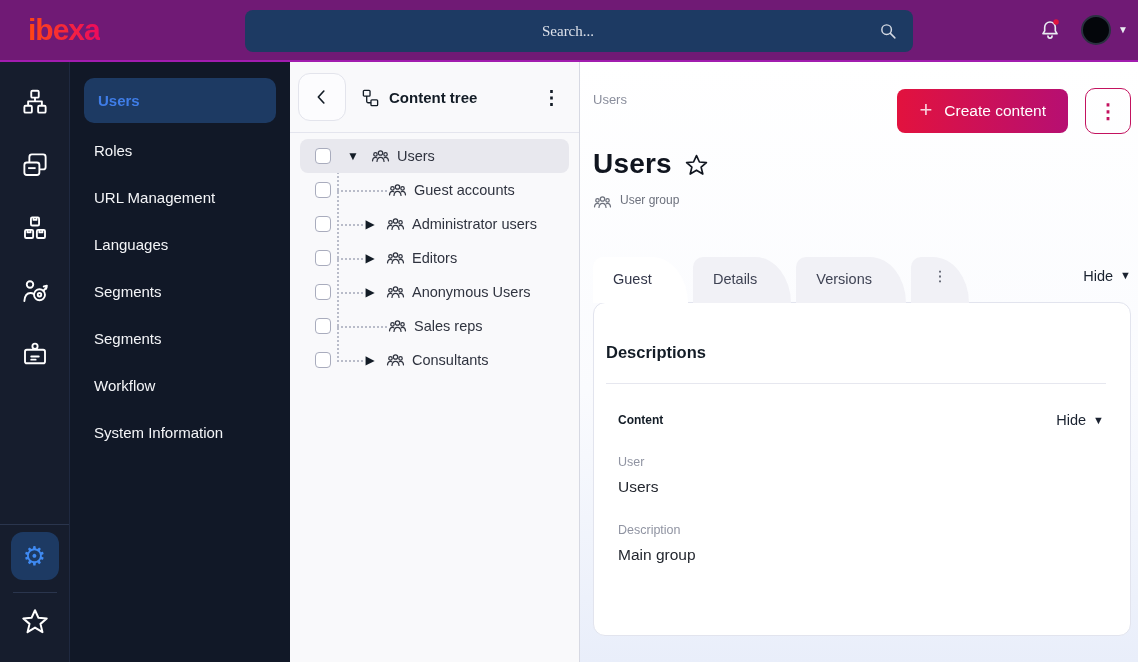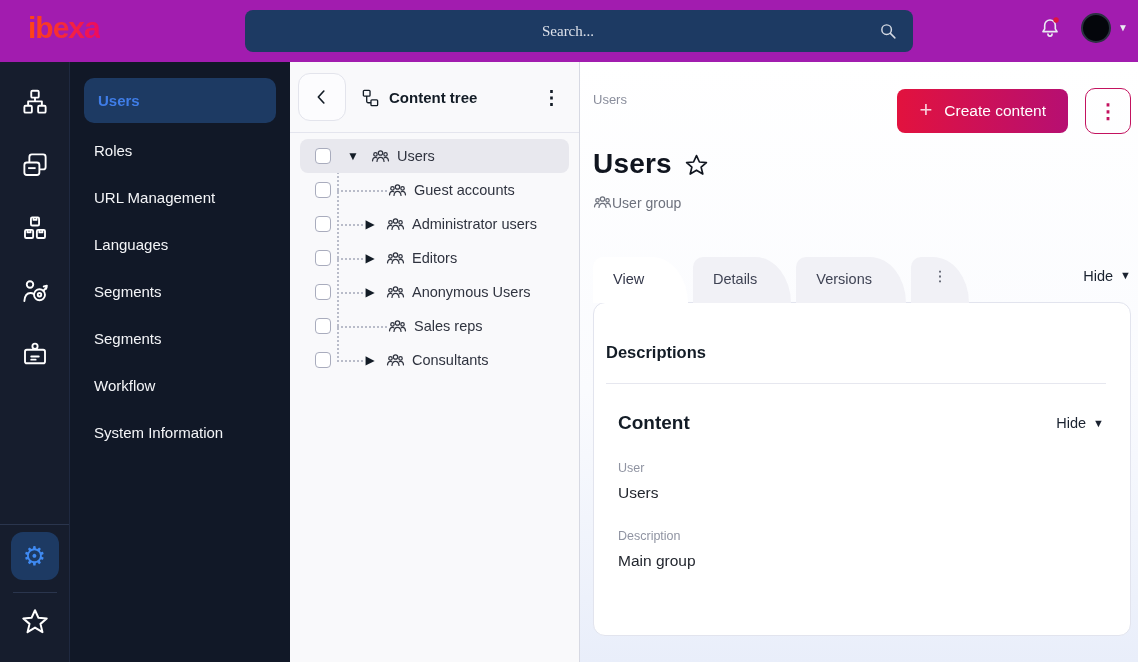--- a/index.html
+++ b/index.html
@@ -1,20 +1,20 @@
 <!DOCTYPE html>
 <html><head>
 <meta charset="utf-8">
 <style>
   * { margin:0; padding:0; box-sizing:border-box; }
   body { font-family:"Liberation Sans", sans-serif; background:#fff; }
   .app { width:1138px; height:662px; overflow:hidden; display:flex; flex-direction:column; }
 
   
-  .topbar { height:62px; background:#a21caf; border-bottom:7px solid #a21caf; position:relative;
+  .topbar { height:62px; background:#701a75; border-bottom:2px solid #a21caf; position:relative;
             display:flex; align-items:center; flex:none; }
   .logo { margin-left:28px; font-size:30px; font-weight:800; letter-spacing:-1px;
           background:linear-gradient(90deg,#ff4713,#ed0a5f); -webkit-background-clip:text;
           background-clip:text; color:transparent; line-height:1; }
   .search { position:absolute; left:245px; top:10px; width:668px; height:42px; background:#1d3a63;
             border-radius:8px; display:flex; align-items:center; padding:0 14px; }
   .search input { flex:1; background:transparent; border:none; outline:none; color:#eef1f7;
                   font-size:15px; font-family:Liberation Serif, serif;text-align:center; }
   .search input::placeholder { color:#dde1ea; }
   .topbar-right { margin-left:auto; display:flex; align-items:center; gap:18px; padding-right:10px; }
@@ -82,40 +82,40 @@
   .create-btn { height:44px; border:none; border-radius:8px; padding:0 22px; cursor:pointer;
                 background:linear-gradient(90deg,#e2123e,#b60f72); color:#fff; font-size:15.5px;
                 font-family:"Liberation Sans", sans-serif; display:flex; align-items:center; gap:12px; }
   .plus-glyph { font-size:22px; font-weight:400; color:rgba(255,255,255,.82); line-height:1; margin-top:-2px; }
   .kebab-btn { width:46px; height:46px; border:1.5px solid #c3125f; border-radius:10px; background:transparent;
                color:#c3125f; font-size:20px; font-weight:700; cursor:pointer; line-height:1;
                display:flex; align-items:center; justify-content:center; }
   .title-row { display:flex; align-items:center; gap:11px; margin-top:14px; }
   .page-title { font-size:28px; font-weight:700; color:#10151f; letter-spacing:.2px; }
   .star-btn { cursor:pointer; display:flex; margin-top:2px; }
-  .type-row { display:flex; align-items:center; gap:0; margin-top:13px; color:#6d717d; font-size:14px; }
+  .type-row { display:flex; align-items:flex-start; gap:8px; margin-top:13px; color:#6d717d; font-size:12px; }
   .type-row .group-ic { color:#6d717d; }
 
   .tabs-row { display:flex; align-items:flex-end; margin-top:45px; position:relative; z-index:2; }
   .tab { height:46px; margin-bottom:-1px; background:#f1f1f6; border-radius:10px 36px 0 0 / 10px 46px 0 0;
          padding:14px 34px 0 20px; font-size:14.5px; color:#3f4354; cursor:pointer; margin-right:5px;
          min-width:95px; }
   .tab.active { background:#fff; color:#33374a; }
   .tab.more { min-width:58px; padding:11px 0 0 0; text-align:center; }
   .hide-ctl { margin-left:auto; align-self:center; display:flex; align-items:center; gap:7px;
               font-size:14.5px; color:#1a2230; cursor:pointer; padding-bottom:8px; }
   .hide-caret { font-size:11px; color:#1a2230; line-height:1; }
 
   .panel { background:#fff; border:1px solid #e2e4ee; border-radius:12px; height:334px;
            padding:40px 24px 0 12px; position:relative; z-index:1; }
   .section-title { font-size:16.5px; font-weight:700; color:#131c26; }
   .panel-divider { height:1px; background:#e6e7ef; margin-top:21px; }
   .group-block { margin-top:28px; padding:0 2px 0 12px; }
   .group-header { display:flex; justify-content:space-between; align-items:center; }
-  .group-title { font-size:19px; font-weight:700; color:#131c26; }
+  .group-title { font-size:12px; font-weight:700; color:#131c26; }
   .group-hide { display:flex; align-items:center; gap:7px; font-size:14.5px; color:#1a2230; cursor:pointer; }
   .field { margin-top:27px; }
   .field-label { font-size:12.5px; color:#9094a2; }
   .field-value { font-size:15.5px; color:#23272f; margin-top:9px; }
 
   svg { display:block; }
 </style>
 </head>
 <body>
 
@@ -379,21 +379,21 @@
             <circle cx="4.7" cy="7.8" r="1.8"></circle>
               <path d="M1.6 14.6c.2-2.3 1.4-3.7 3.1-3.7.5 0 1 .1 1.4.4"></path>
             <circle cx="15.3" cy="7.8" r="1.8"></circle>
               <path d="M18.4 14.6c-.2-2.3-1.4-3.7-3.1-3.7-.5 0-1 .1-1.4.4"></path>
           </svg>
         </span>
         <span>User group</span>
       </div>
 
       <div class="tabs-row">
-        <div class="tab active">View</div>
+        <div class="tab active">Guest</div>
         <div class="tab">Details</div>
         <div class="tab">Versions</div>
         <div class="tab more">⋮</div>
         <div class="hide-ctl">
           <span>Hide</span>
           <span class="hide-caret">▼</span>
         </div>
       </div>
 
       <div class="panel">

